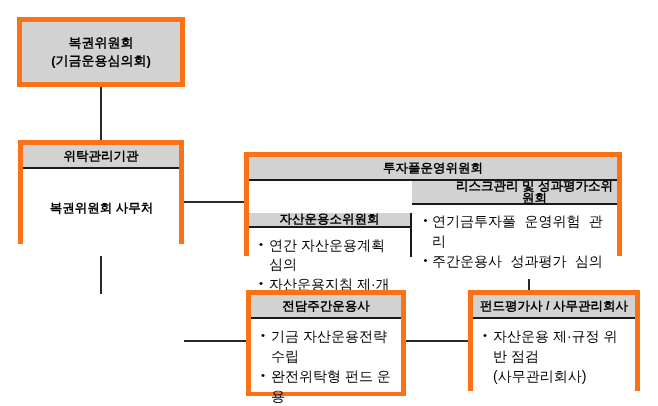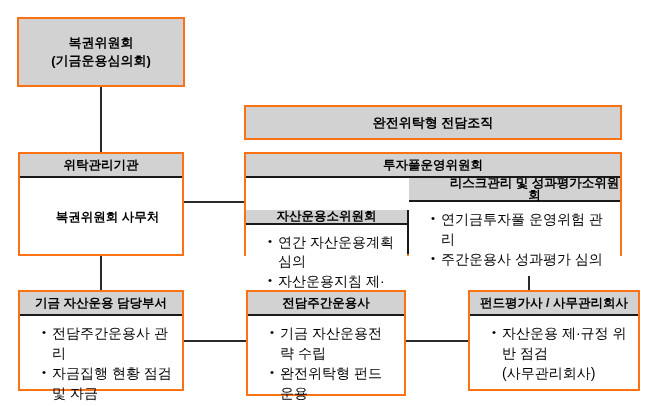--- a/index.html
+++ b/index.html
@@ -15,21 +15,21 @@
     width: 658px;
     height: 406px;
     background: #ffffff;
     overflow: hidden;
   }
 
   
   .box {
     position: absolute;
     box-sizing: border-box;
-    border: 2px solid #f97316;
+    border: 5px solid #f97316;
     background: #ffffff;
     z-index: 5;
   }
   .hdr {
     box-sizing: border-box;
     background: #d2d2d2;
     border-bottom: 2px solid #1a1a1a;
     text-align: center;
     font-weight: bold;
     font-size: 12.5px;
@@ -49,21 +49,21 @@
     font-size: 13px;
     color: #000;
     width: 100%;
     height: 100%;
     box-sizing: border-box;
     line-height: 1.35;
   }
   .body {
     box-sizing: border-box;
     background: #ffffff;
-    padding: 8px 9px 6px 22px;
+    padding: 8px 9px 6px 10px;
   }
   .body.centered {
     display: flex;
     align-items: center;
     justify-content: center;
     text-align: center;
     font-size: 12.5px;
     font-weight: bold;
     color: #000;
   }
@@ -114,65 +114,52 @@
 
   <div class="conn h" style="left:184px; top:340px; width:62px;"></div>
 
   <div class="conn h" style="left:406px; top:340px; width:62px;"></div>
 
   <div class="box" style="left:17px; top:17px; width:168px; height:70px;">
     <div class="solid-fill" style="white-space:pre-line;">복권위원회
 (기금운용심의회)</div>
   </div>
 
-  <div class="box" style="left:244px; top:105px; width:378px; height:35px;">
-    <div class="solid-fill">완전위탁형 전담조직</div>
-  </div>
 
-  <div class="box" style="left:18px; top:152px; width:166px; height:104px;">
+  <div class="box" style="left:18px; top:140px; width:166px; height:104px;">
     <div class="hdr" style="height:24px;">위탁관리기관</div>
     <div class="body centered" style="height:76px;">복권위원회 사무처</div>
   </div>
 
   <div class="box" style="left:244px; top:152px; width:378px; height:104px;">
     <div class="hdr" style="height:24px;">투자풀운영위원회</div>
     <div style="display:flex; height:76px;">
 
       <div style="width:163px; box-sizing:border-box; border-right:2px solid #1a1a1a; display:flex; flex-direction:column;margin-top:32px;">
         <div class="hdr" style="height:24px;">자산운용소위원회</div>
         <div class="body" style="flex:1;">
           <ul class="bullets">
             <li>연간 자산운용계획 심의</li>
             <li>자산운용지침 제·개정 심의</li>
           </ul>
         </div>
       </div>
 
       <div style="flex:1; box-sizing:border-box; display:flex; flex-direction:column;">
         <div class="hdr" style="height:24px;padding-left:40px;">리스크관리 및 성과평가소위원회</div>
-        <div class="body" style="flex:1;">
+        <div class="body" style="flex:1;font-family:Liberation Mono, monospace;">
           <ul class="bullets">
             <li>연기금투자풀 운영위험 관리</li>
             <li>주간운용사 성과평가 심의</li>
           </ul>
         </div>
       </div>
     </div>
   </div>
 
-  <div class="box" style="left:18px; top:290px; width:166px; height:101px;">
-    <div class="hdr" style="height:24px;">기금 자산운용 담당부서</div>
-    <div class="body" style="height:73px;">
-      <ul class="bullets">
-        <li>전담주간운용사 관리</li>
-        <li>자금집행 현황 점검 및 자금
- 입출금 관리</li>
-      </ul>
-    </div>
-  </div>
 
   <div class="box" style="left:246px; top:290px; width:160px; height:106px;">
     <div class="hdr" style="height:24px;">전담주간운용사</div>
     <div class="body" style="height:73px;">
       <ul class="bullets">
         <li>기금 자산운용전략 수립</li>
         <li>완전위탁형 펀드 운용</li>
         <li>위험관리 및 운용보고</li>
       </ul>
     </div>

